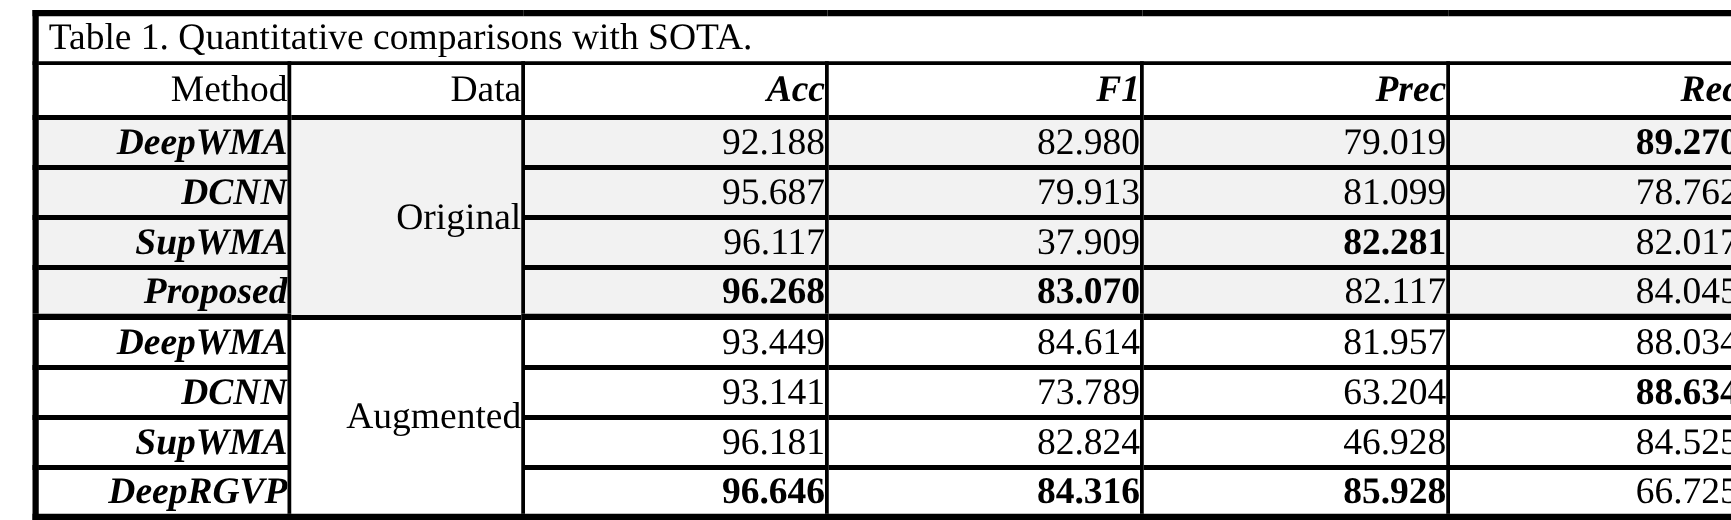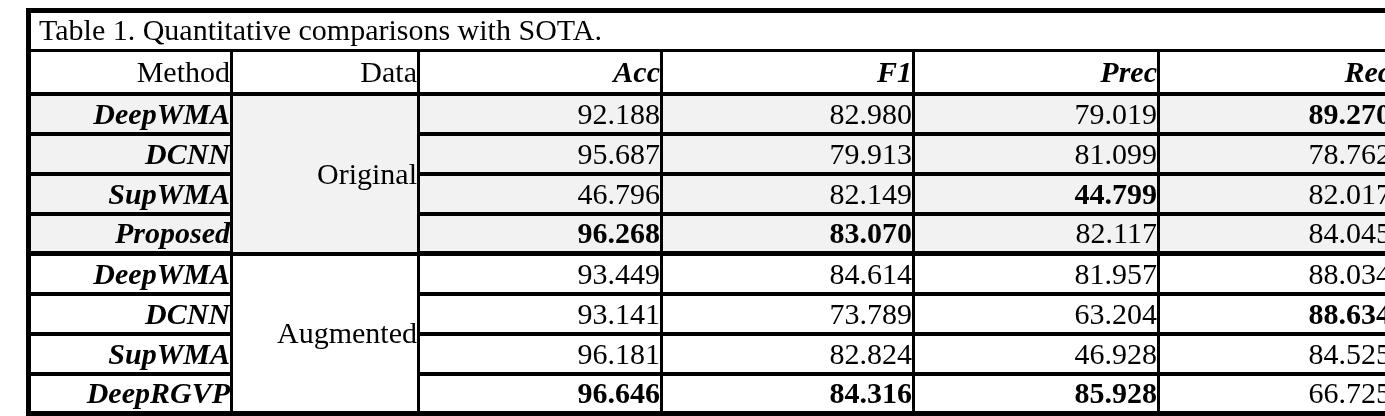--- a/index.html
+++ b/index.html
@@ -87,23 +87,23 @@
     </tr>
     <tr class="data-row g0">
       <td class="method-cell italic">DCNN</td>
       <td>95.687</td>
       <td>79.913</td>
       <td>81.099</td>
       <td>78.762</td>
     </tr>
     <tr class="data-row g0">
       <td class="method-cell italic">SupWMA</td>
-      <td>46.796</td>
-      <td>82.149</td>
-      <td class="bold">44.799</td>
+      <td>96.117</td>
+      <td>37.909</td>
+      <td class="bold">82.281</td>
       <td>82.017</td>
     </tr>
     <tr class="data-row g0 group-last">
       <td class="method-cell italic">Proposed</td>
       <td class="bold">96.268</td>
       <td class="bold">83.070</td>
       <td>82.117</td>
       <td>84.045</td>
     </tr>
 

